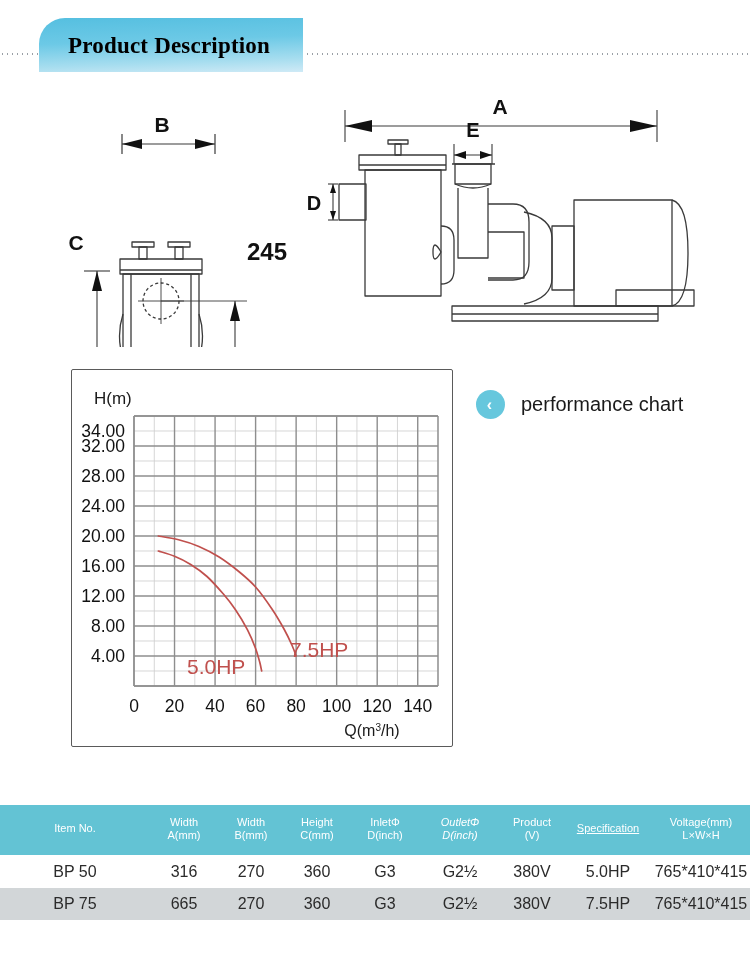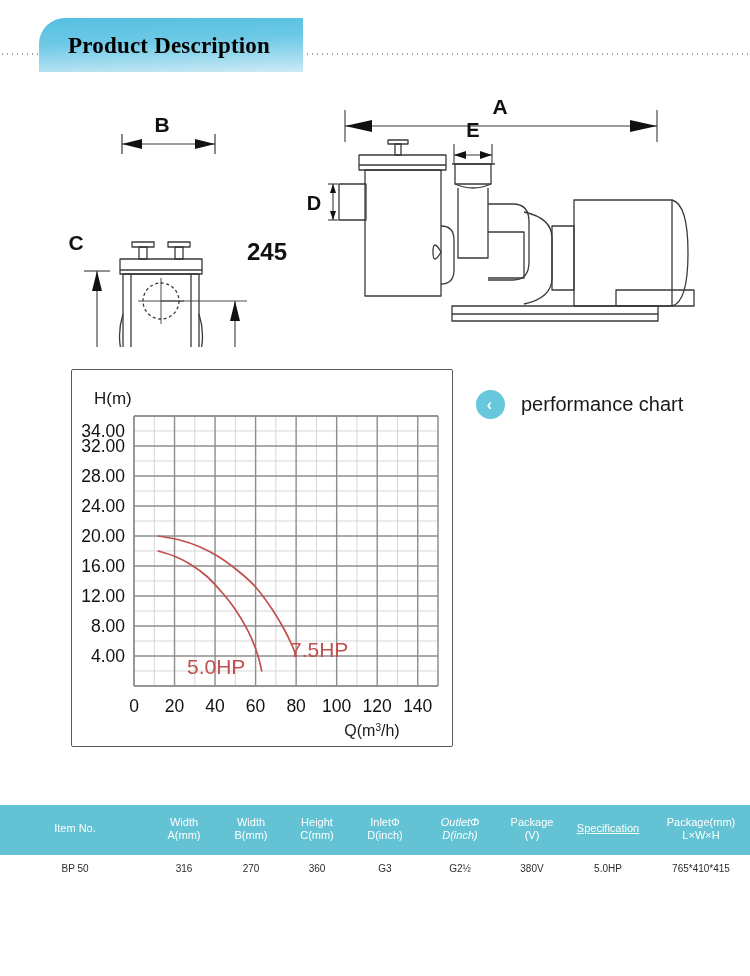--- a/index.html
+++ b/index.html
@@ -56,21 +56,21 @@
   .spec-table {
     position:absolute; left:0; top:805px; width:750px;
     border-collapse:collapse; table-layout:fixed;padding-left:19px;
   }
   .spec-table th {
     background:#63c3d4; color:#ffffff; font-weight:normal;
     font-size:11px; line-height:1.25; padding:9px 2px 10px;
     text-align:center; vertical-align:middle; height:50px;
   }
   .spec-table td {
-    font-size:10px; color:#2b2b2b; text-align:center;
+    font-size:16px; color:#2b2b2b; text-align:center;
     padding:7px 2px; height:27px; vertical-align:middle;
   }
   .spec-table tr.row-even td { background:#ffffff; }
   .spec-table tr.row-odd  td { background:#d2d6d8; }
   .spec-table tbody tr:first-child td { border-top:1px solid #ffffff; }
   .col-0 { width:150px; } .col-1 { width:68px; } .col-2 { width:66px; }
   .col-3 { width:66px;margin-top:26px; }  .col-4 { width:70px; } .col-5 { width:80px;font-style:italic; }
   .col-6 { width:64px; }  .col-7 { width:88px;text-decoration:underline; } .col-8 { width:98px; }
   .th-l1 { display:block; } .th-l2 { display:block; }
 </style>
@@ -309,38 +309,49 @@
         </th>
         <th class="col-4">
           <span class="th-l1">InletΦ</span>
           <span class="th-l2">D(inch)</span>
         </th>
         <th class="col-5">
           <span class="th-l1">OutletΦ</span>
           <span class="th-l2">D(inch)</span>
         </th>
         <th class="col-6">
-          <span class="th-l1">Package</span>
+          <span class="th-l1">Product</span>
           <span class="th-l2">(V)</span>
         </th>
         <th class="col-7">
           <span class="th-l1">Specification</span>
         </th>
         <th class="col-8">
-          <span class="th-l1">Package(mm)</span>
+          <span class="th-l1">Voltage(mm)</span>
           <span class="th-l2">L×W×H</span>
         </th>
       </tr>
   </thead>
   <tbody id="spec-body">
       <tr class="row-even">
         <td>BP 50</td>
         <td>316</td>
         <td>270</td>
         <td>360</td>
         <td>G3</td>
         <td>G2½</td>
         <td>380V</td>
         <td>5.0HP</td>
         <td>765*410*415</td>
       </tr>
+      <tr class="row-odd">
+        <td>BP 75</td>
+        <td>665</td>
+        <td>270</td>
+        <td>360</td>
+        <td>G3</td>
+        <td>G2½</td>
+        <td>380V</td>
+        <td>7.5HP</td>
+        <td>765*410*415</td>
+      </tr>
     </tbody>
 </table>
 
 </body></html>

